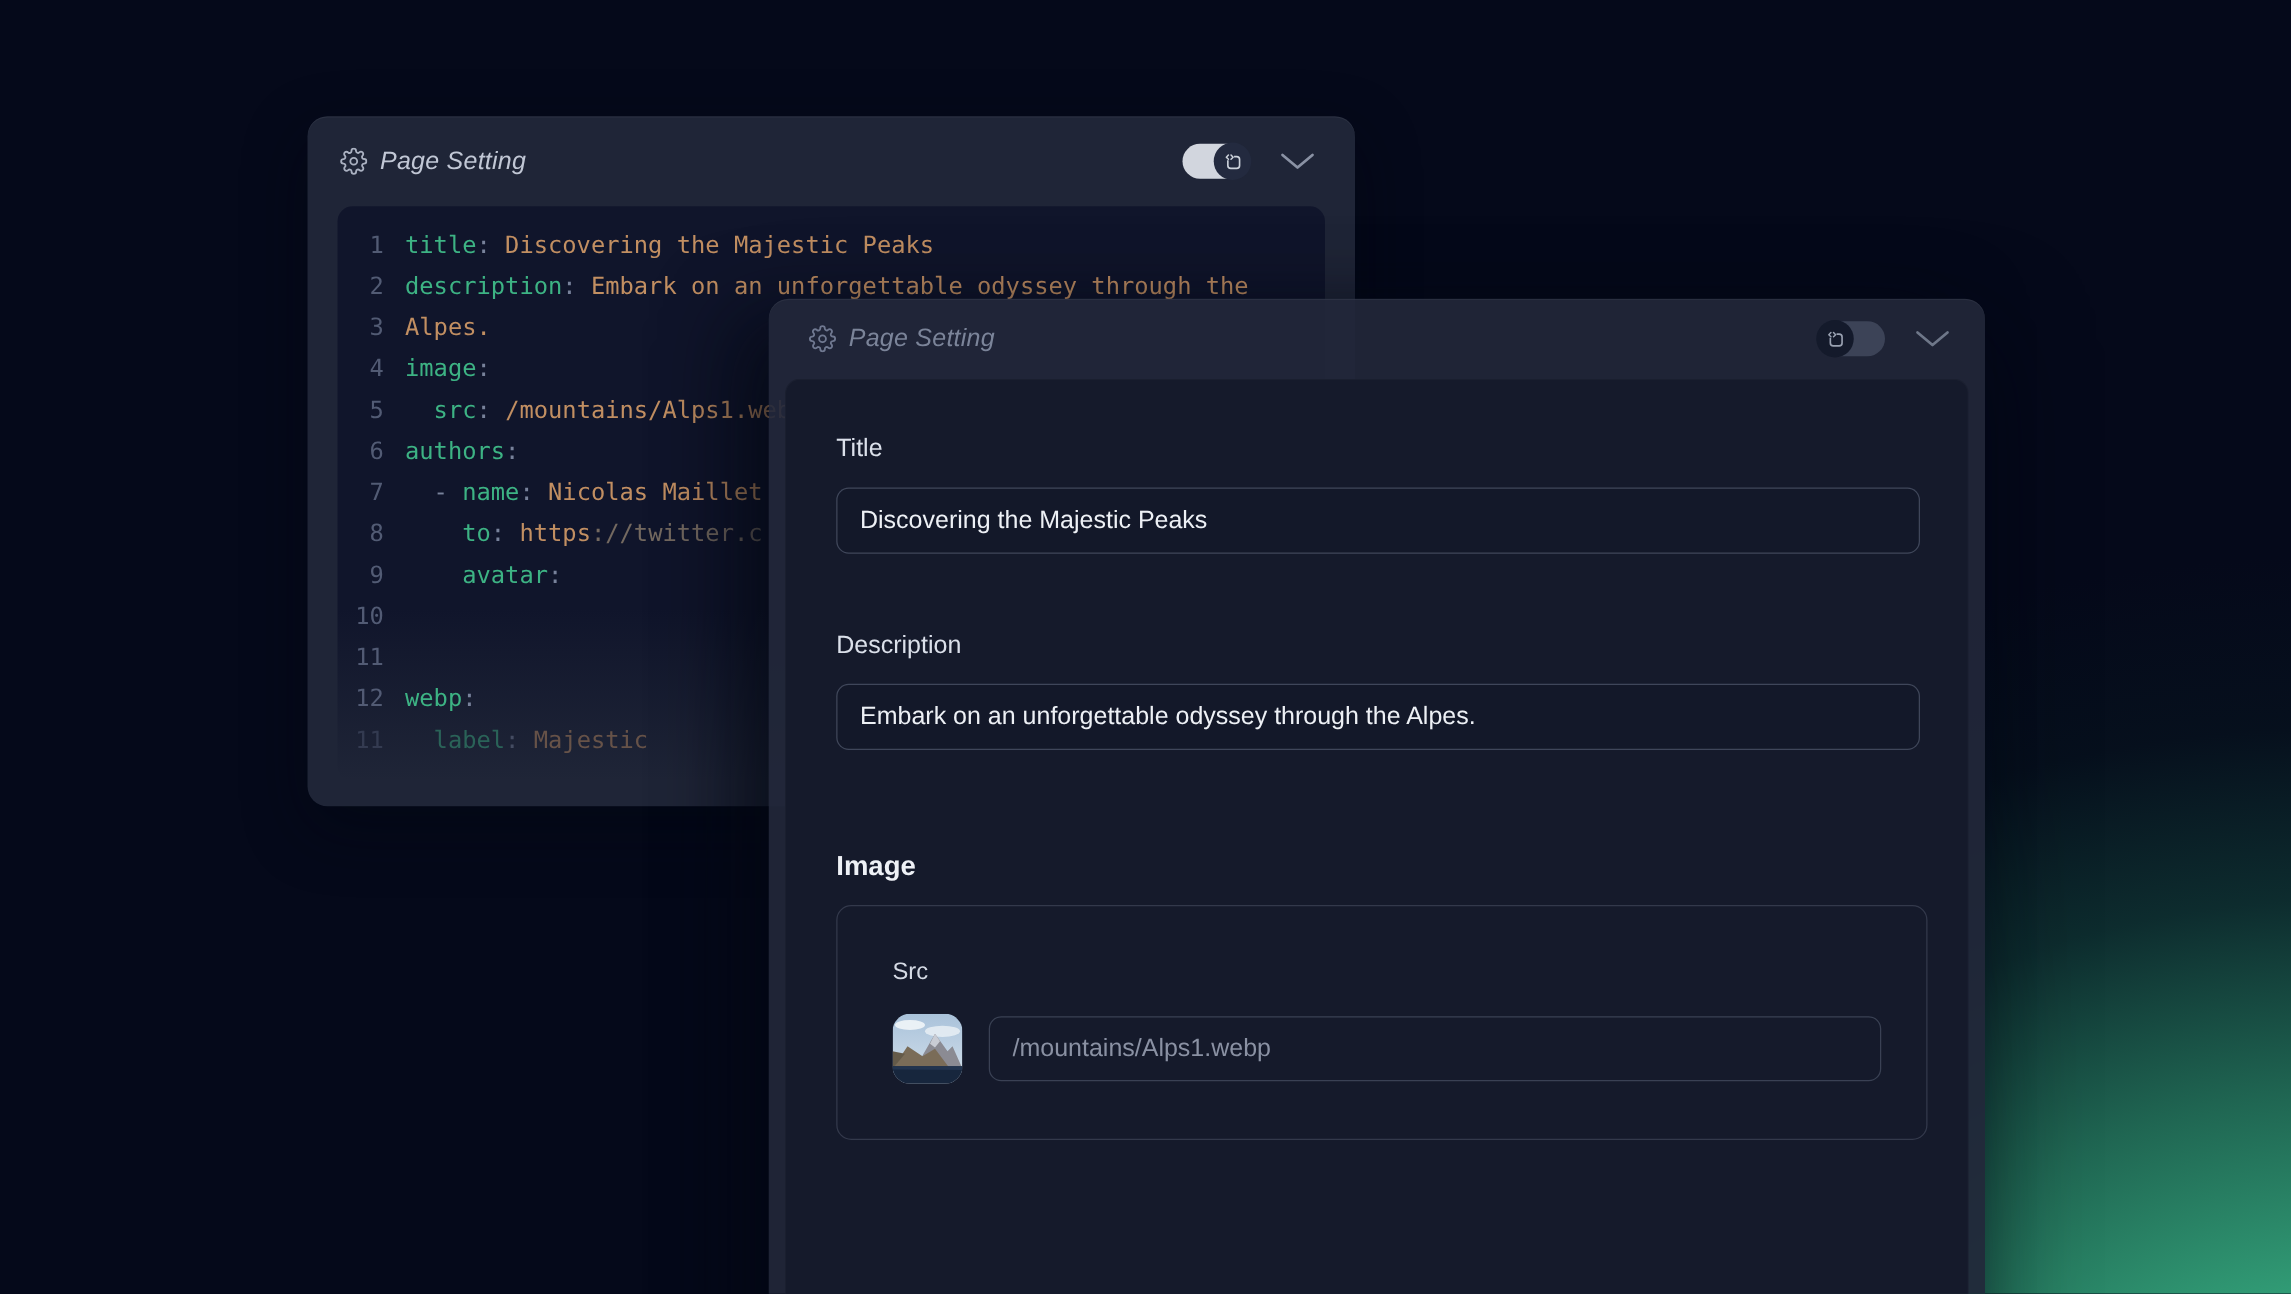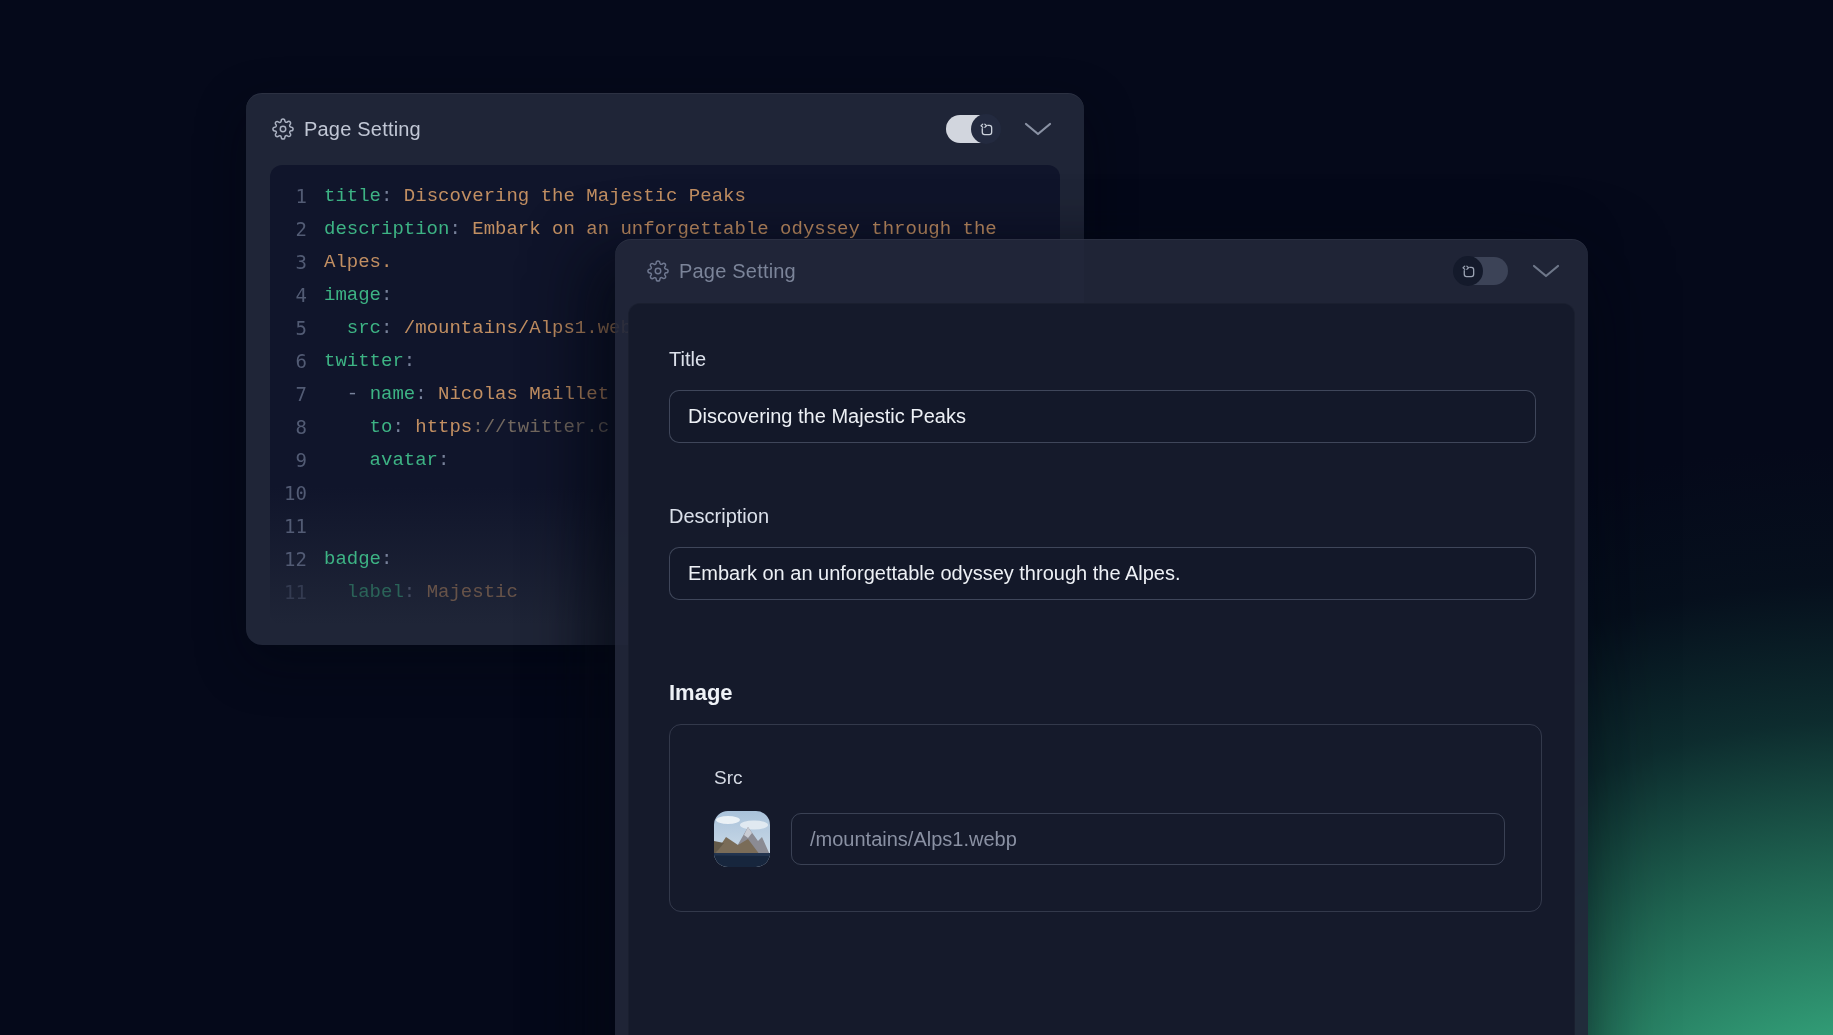--- a/index.html
+++ b/index.html
@@ -21,21 +21,21 @@
   .panel { position:absolute; border-radius:16px; }
 
   
   .back-panel {
     left:246px; top:93px; width:838px; height:552px;
     background:#1f2537;
     box-shadow: inset 0 1px 0 rgba(255,255,255,0.06), 0 18px 50px rgba(3,6,16,0.45);
   }
   .panel-header {
     display:flex; align-items:center;
-    height:72px; padding:0 32px 0 26px;
+    height:72px; padding:0 32px 0 26px;font-style:italic;
   }
   .panel-header .gear { width:22px; height:22px; flex:none; }
   .back-panel .panel-header { color:#c1c7d5; }
   .back-panel .gear { color:#aab1c1; }
   .panel-title { font-size:20px; font-weight:500; margin-left:10px; letter-spacing:.2px; }
 
   .header-right { margin-left:auto; display:flex; align-items:center; gap:24px; }
 
   
   .toggle { position:relative; width:54px; height:28px; border-radius:14px; cursor:pointer; flex:none; }
@@ -56,21 +56,21 @@
   .editor {
     position:absolute; left:24px; top:72px; width:790px; height:460px;
     border-radius:12px; overflow:hidden;
     padding-top:15px;
     background:linear-gradient(180deg, #10152b 0%, #10152b 70%, rgba(16,21,43,0) 100%);
     font-family:"DejaVu Sans Mono", monospace;
     font-size:19px; line-height:33px;
   }
   .cline { display:flex; white-space:pre; }
   .cline .ln { width:37px; text-align:right; color:#525b74; flex:none; }
-  .cline .code { padding-left:17px;font-family:Liberation Mono, monospace; }
+  .cline .code { padding-left:17px; }
   .cline.faded { opacity:.45; }
   .tk-k { color:#3db384; }
   .tk-p { color:#78829b; }
   .tk-v { color:#c28f62; }
   .tk-d { color:#8d7f6e; opacity:.8; }
 
   
   .front-panel {
     left:615px; top:239px; width:973px; height:900px;
     background:rgba(33,39,57,0.93);
@@ -141,27 +141,27 @@
       </svg>
     </div>
   </div>
 
   <div class="editor" id="code-editor">
       <div class="cline"><span class="ln">1</span><span class="code"><span class="tk-k">title</span><span class="tk-p">: </span><span class="tk-v">Discovering the Majestic Peaks</span></span></div>
       <div class="cline"><span class="ln">2</span><span class="code"><span class="tk-k">description</span><span class="tk-p">: </span><span class="tk-v">Embark on an unforgettable odyssey through the</span></span></div>
       <div class="cline"><span class="ln">3</span><span class="code"><span class="tk-v">Alpes.</span></span></div>
       <div class="cline"><span class="ln">4</span><span class="code"><span class="tk-k">image</span><span class="tk-p">:</span></span></div>
       <div class="cline"><span class="ln">5</span><span class="code"><span class="tk-w">  </span><span class="tk-k">src</span><span class="tk-p">: </span><span class="tk-v">/mountains/Alps1.webp</span></span></div>
-      <div class="cline"><span class="ln">6</span><span class="code"><span class="tk-k">twitter</span><span class="tk-p">:</span></span></div>
+      <div class="cline"><span class="ln">6</span><span class="code"><span class="tk-k">authors</span><span class="tk-p">:</span></span></div>
       <div class="cline"><span class="ln">7</span><span class="code"><span class="tk-w">  </span><span class="tk-p">- </span><span class="tk-k">name</span><span class="tk-p">: </span><span class="tk-v">Nicolas Maillet</span></span></div>
       <div class="cline"><span class="ln">8</span><span class="code"><span class="tk-w">    </span><span class="tk-k">to</span><span class="tk-p">: </span><span class="tk-v">https</span><span class="tk-d">://twitter.c</span></span></div>
       <div class="cline"><span class="ln">9</span><span class="code"><span class="tk-w">    </span><span class="tk-k">avatar</span><span class="tk-p">:</span></span></div>
       <div class="cline"><span class="ln">10</span></div>
       <div class="cline"><span class="ln">11</span></div>
-      <div class="cline"><span class="ln">12</span><span class="code"><span class="tk-k">badge</span><span class="tk-p">:</span></span></div>
+      <div class="cline"><span class="ln">12</span><span class="code"><span class="tk-k">webp</span><span class="tk-p">:</span></span></div>
       <div class="cline faded"><span class="ln">11</span><span class="code"><span class="tk-w">  </span><span class="tk-k">label</span><span class="tk-p">: </span><span class="tk-v">Majestic</span></span></div>
     </div>
 </section>
 
 <section class="panel front-panel">
   <div class="panel-header">
     <svg class="gear" viewBox="0 0 24 24" fill="none" stroke="currentColor" stroke-width="1.6" stroke-linecap="round" stroke-linejoin="round">
       <circle cx="12" cy="12" r="3"></circle>
       <path d="M19.4 15a1.65 1.65 0 0 0 .33 1.82l.06.06a2 2 0 0 1 0 2.83 2 2 0 0 1-2.83 0l-.06-.06a1.65 1.65 0 0 0-1.82-.33 1.65 1.65 0 0 0-1 1.51V21a2 2 0 0 1-2 2 2 2 0 0 1-2-2v-.09A1.65 1.65 0 0 0 9 19.4a1.65 1.65 0 0 0-1.82.33l-.06.06a2 2 0 0 1-2.83 0 2 2 0 0 1 0-2.83l.06-.06a1.65 1.65 0 0 0 .33-1.82 1.65 1.65 0 0 0-1.51-1H3a2 2 0 0 1-2-2 2 2 0 0 1 2-2h.09A1.65 1.65 0 0 0 4.6 9a1.65 1.65 0 0 0-.33-1.82l-.06-.06a2 2 0 0 1 0-2.83 2 2 0 0 1 2.83 0l.06.06a1.65 1.65 0 0 0 1.82.33H9a1.65 1.65 0 0 0 1-1.51V3a2 2 0 0 1 2-2 2 2 0 0 1 2 2v.09a1.65 1.65 0 0 0 1 1.51 1.65 1.65 0 0 0 1.82-.33l.06-.06a2 2 0 0 1 2.83 0 2 2 0 0 1 0 2.83l-.06.06a1.65 1.65 0 0 0-.33 1.82V9a1.65 1.65 0 0 0 1.51 1H21a2 2 0 0 1 2 2 2 2 0 0 1-2 2h-.09a1.65 1.65 0 0 0-1.51 1z"></path>
     </svg>

